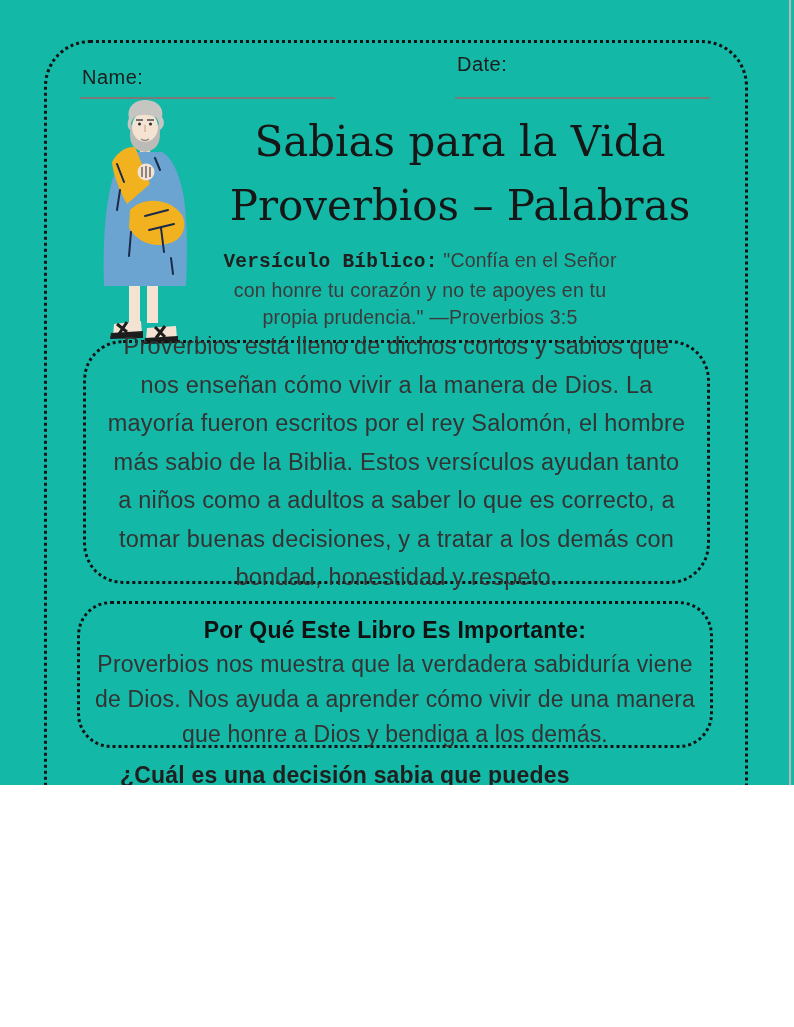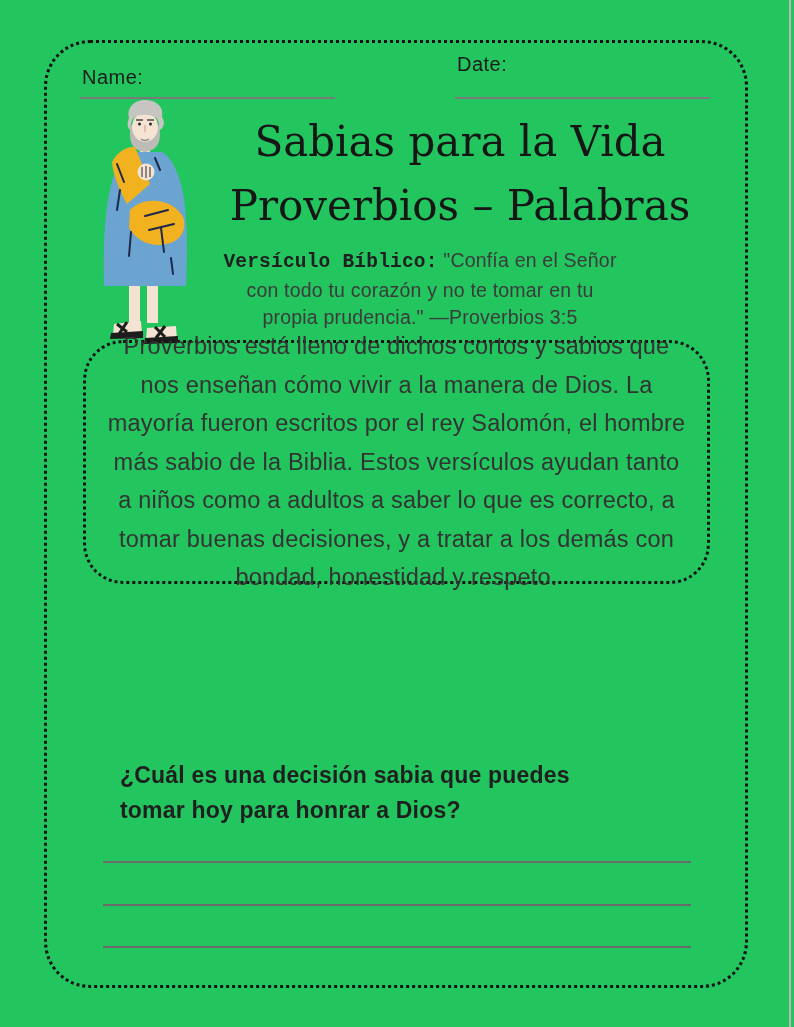--- a/index.html
+++ b/index.html
@@ -1,17 +1,17 @@
 <!DOCTYPE html>
 <html><head>
 <meta charset="utf-8">
 <style>
   html,body{margin:0;padding:0;background:#ffffff;}
   .page{
-    position:relative;width:794px;height:1027px;background:#22c55e;
+    position:relative;width:794px;height:785px;background:#14b8a6;
     font-family:"Liberation Sans",sans-serif;color:#2d2d2d;overflow:hidden;
   }
   .page-border{
     position:absolute;left:44px;top:40px;width:704px;height:948px;
     border:3px dotted #141414;border-radius:46px;box-sizing:border-box;
   }
   .edge-line{position:absolute;right:3px;top:0;width:2px;height:1027px;background:#b9b9b9;}
   .field-label{position:absolute;font-size:20px;letter-spacing:0.5px;color:#1c1c1c;}
   .name-label{left:82px;top:66px;}
   .date-label{left:457px;top:53px;}
@@ -100,28 +100,32 @@
     <path d="M72,229 L82,239 M82,228 L73,240" stroke-width="3" stroke="#1D1D1D"></path>
   </svg>
 
   <div class="title">
     <div>Sabias para la Vida</div>
     <div>Proverbios – Palabras</div>
   </div>
 
   <div class="verse">
     <div><span class="bold">Versículo Bíblico:</span><span> "Confía en el Señor</span></div>
-    <div>con todo tu corazón y no te tomar en tu</div>
+    <div>con honre tu corazón y no te apoyes en tu</div>
     <div>propia prudencia." —Proverbios 3:5</div>
   </div>
 
   <div class="box box1">
     <p>Proverbios está lleno de dichos cortos y sabios que nos enseñan cómo vivir a la manera de Dios. La mayoría fueron escritos por el rey Salomón, el hombre más sabio de la Biblia. Estos versículos ayudan tanto a niños como a adultos a saber lo que es correcto, a tomar buenas decisiones, y a tratar a los demás con bondad, honestidad y respeto.</p>
   </div>
 
+  <div class="box box2">
+    <div class="box-heading">Por Qué Este Libro Es Importante:</div>
+    <p>Proverbios nos muestra que la verdadera sabiduría viene de Dios. Nos ayuda a aprender cómo vivir de una manera que honre a Dios y bendiga a los demás.</p>
+  </div>
 
   <div class="question">
     <div>¿Cuál es una decisión sabia que puedes</div>
     <div>tomar hoy para honrar a Dios?</div>
   </div>
 
   <div class="answer-line al1"></div>
   <div class="answer-line al2"></div>
   <div class="answer-line al3"></div>
 

